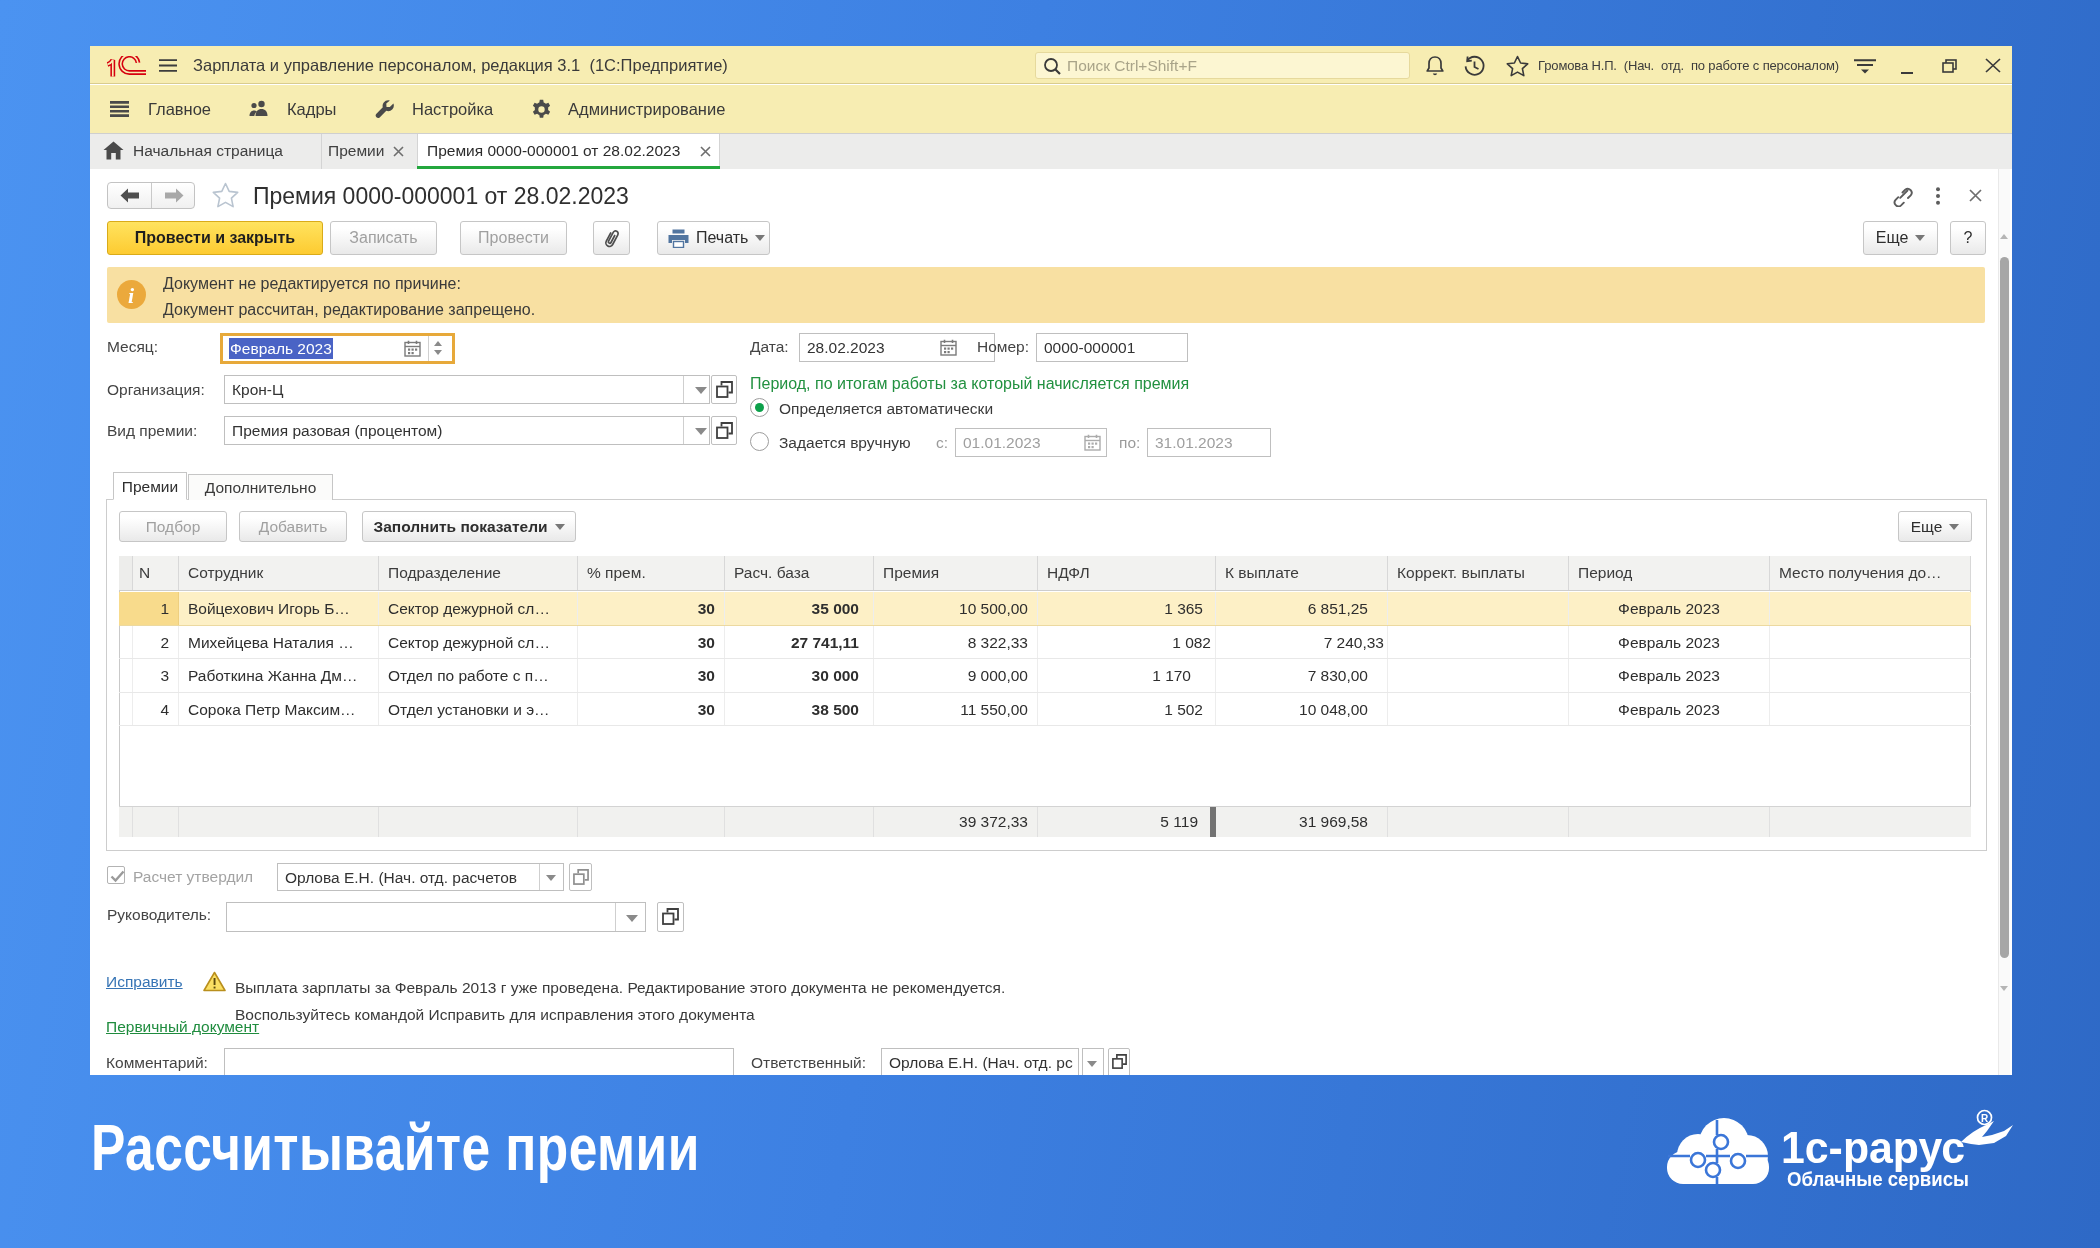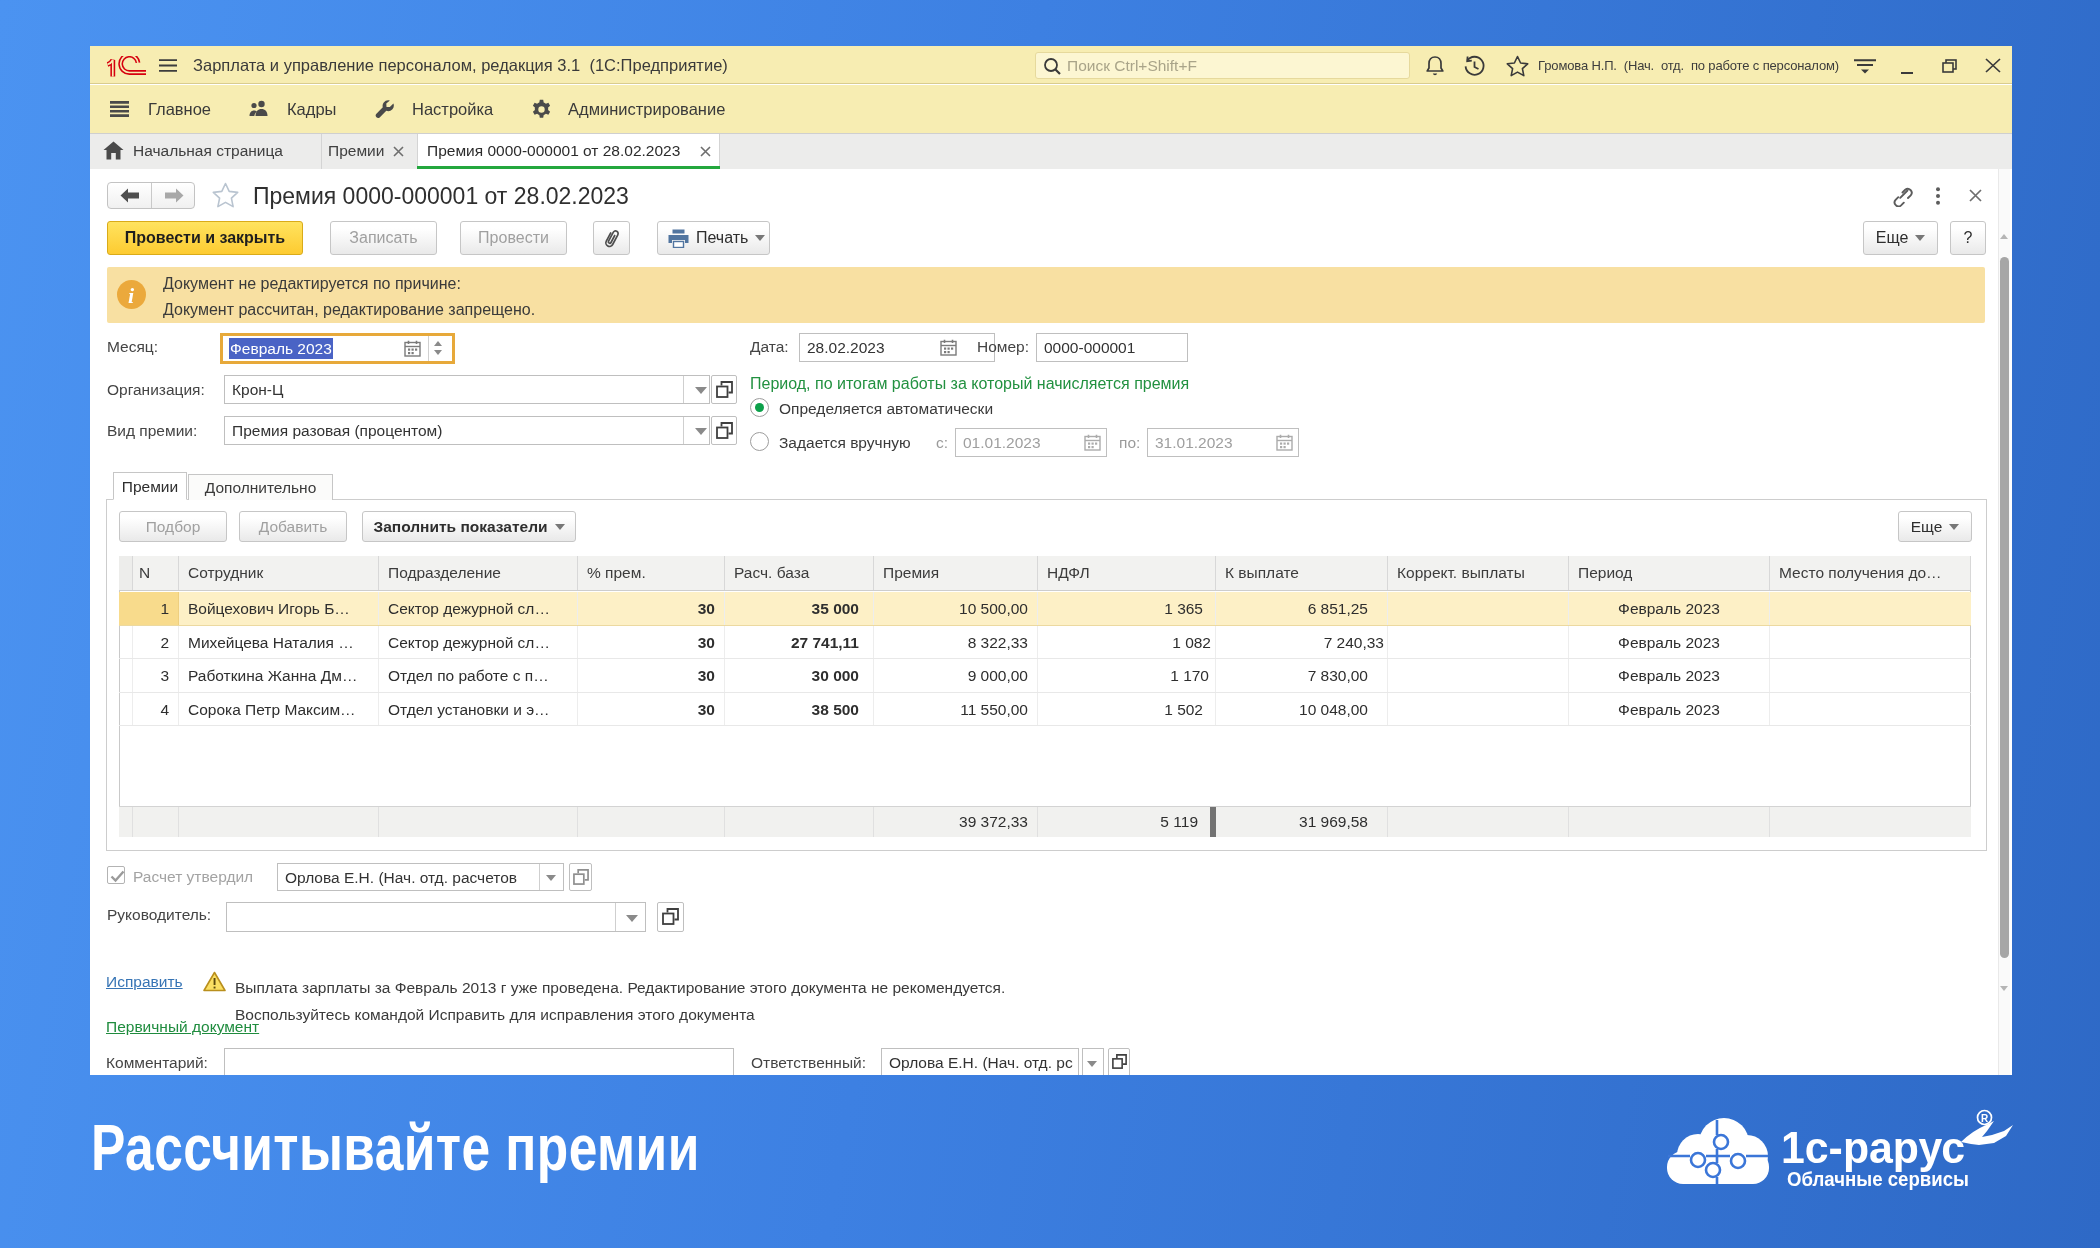--- a/index.html
+++ b/index.html
@@ -175,21 +175,21 @@
     <g fill="#5c5c5c">
         <circle cx="4" cy="2.2" r="2"></circle>
         <circle cx="4" cy="9" r="2"></circle>
         <circle cx="4" cy="15.8" r="2"></circle>
       </g>
   </svg>
   <svg class="abs" style="left:1879px;top:143px" width="13" height="13" viewBox="0 0 13 13">
       <path d="M1,1 L12,12 M12,1 L1,12" stroke="#6e6e6e" stroke-width="1.7"></path>
     </svg>
 
-  <div class="btn" style="left:17px;top:175px;width:196px;background:linear-gradient(#ffe35f,#fdcb31);border-color:#d9ab19;font-weight:bold;color:#1e1e1e">Провести и закрыть</div>
+  <div class="btn" style="left:17px;top:175px;width:216px;background:linear-gradient(#ffe35f,#fdcb31);border-color:#d9ab19;font-weight:bold;color:#1e1e1e">Провести и закрыть</div>
   <div class="btn dis" style="left:240px;top:175px;width:107px;">Записать</div>
   <div class="btn dis" style="left:370px;top:175px;width:107px;">Провести</div>
   <div class="btn" style="left:503px;top:175px;width:37px;">
     <svg class="abs" style="left:8px;top:6px" width="20" height="21" viewBox="0 0 20 21">
       <path d="M6.2,5.5 L6.2,15.5 a3.6,3.6 0 0 0 7.2,0 L13.4,4.5 a2.6,2.6 0 0 0 -5.2,0 L8.2,14.5 a1.4,1.4 0 0 0 2.8,0 L11,6" fill="none" stroke="#4e4e4e" stroke-width="1.7" transform="rotate(28 10 10.5)"></path>
     </svg>
   </div>
   <div class="btn" style="left:567px;top:175px;width:113px;text-align:left;padding-left:38px">Печать<span class="car"></span>
     <svg class="abs" style="left:10px;top:7px" width="21" height="19" viewBox="0 0 21 19">
       <g fill="#5175a0">
@@ -281,21 +281,21 @@
       <g fill="#ababab">
           <rect x="4" y="8.5" width="2.2" height="2.2"></rect>
           <rect x="7.5" y="8.5" width="2.2" height="2.2"></rect>
           <rect x="11" y="8.5" width="2.2" height="2.2"></rect>
           <rect x="4" y="12" width="2.2" height="2.2"></rect>
           <rect x="7.5" y="12" width="2.2" height="2.2"></rect>
         </g>
     </svg>
   </div>
   <div class="lbl" style="left:1029px;top:388px;color:#9a9a9a">по:</div>
-  <div class="inp" style="left:1057px;top:382px;width:152px;color:#9f9f9f">31.01.2023
+  <div class="inp" style="left:1057px;top:382px;width:124px;color:#9f9f9f">31.01.2023
     <svg class="abs" style="left:128px;top:5px" width="17" height="17" viewBox="0 0 17 17">
       <rect x="1" y="2.5" width="15" height="13.5" fill="none" stroke="#ababab" stroke-width="1.4"></rect>
       <path d="M1,6.5 H16" stroke="#ababab" stroke-width="1.4"></path>
       <path d="M4.5,0.8 V4 M12.5,0.8 V4" stroke="#ababab" stroke-width="1.6"></path>
       <g fill="#ababab">
           <rect x="4" y="8.5" width="2.2" height="2.2"></rect>
           <rect x="7.5" y="8.5" width="2.2" height="2.2"></rect>
           <rect x="11" y="8.5" width="2.2" height="2.2"></rect>
           <rect x="4" y="12" width="2.2" height="2.2"></rect>
           <rect x="7.5" y="12" width="2.2" height="2.2"></rect>
@@ -355,21 +355,21 @@
     <div class="cell k11"></div>
   </div>
   <div class="row" style="top:613px;border-bottom:1px solid #e8e8e8">
     <div class="cell k0"></div>
     <div class="cell k1 rnum">3</div>
     <div class="cell k2">Работкина Жанна Дм…</div>
     <div class="cell k3">Отдел по работе с п…</div>
     <div class="cell k4 rnum" style="font-weight:bold">30</div>
     <div class="cell k5 rnum" style="font-weight:bold;padding-right:14px">30 000</div>
     <div class="cell k6 rnum">9 000,00</div>
-    <div class="cell k7 rnum" style="padding-right:6px">1 170</div>
+    <div class="cell k7 rnum" style="padding-right:24px">1 170</div>
     <div class="cell k8 rnum" style="padding-right:19px">7 830,00</div>
     <div class="cell k9"></div>
     <div class="cell k10 cmid">Февраль 2023</div>
     <div class="cell k11"></div>
   </div>
   <div class="row" style="top:647px;height:33px;border-bottom:1px solid #e8e8e8">
     <div class="cell k0"></div>
     <div class="cell k1 rnum">4</div>
     <div class="cell k2">Сорока Петр Максим…</div>
     <div class="cell k3">Отдел установки и э…</div>

